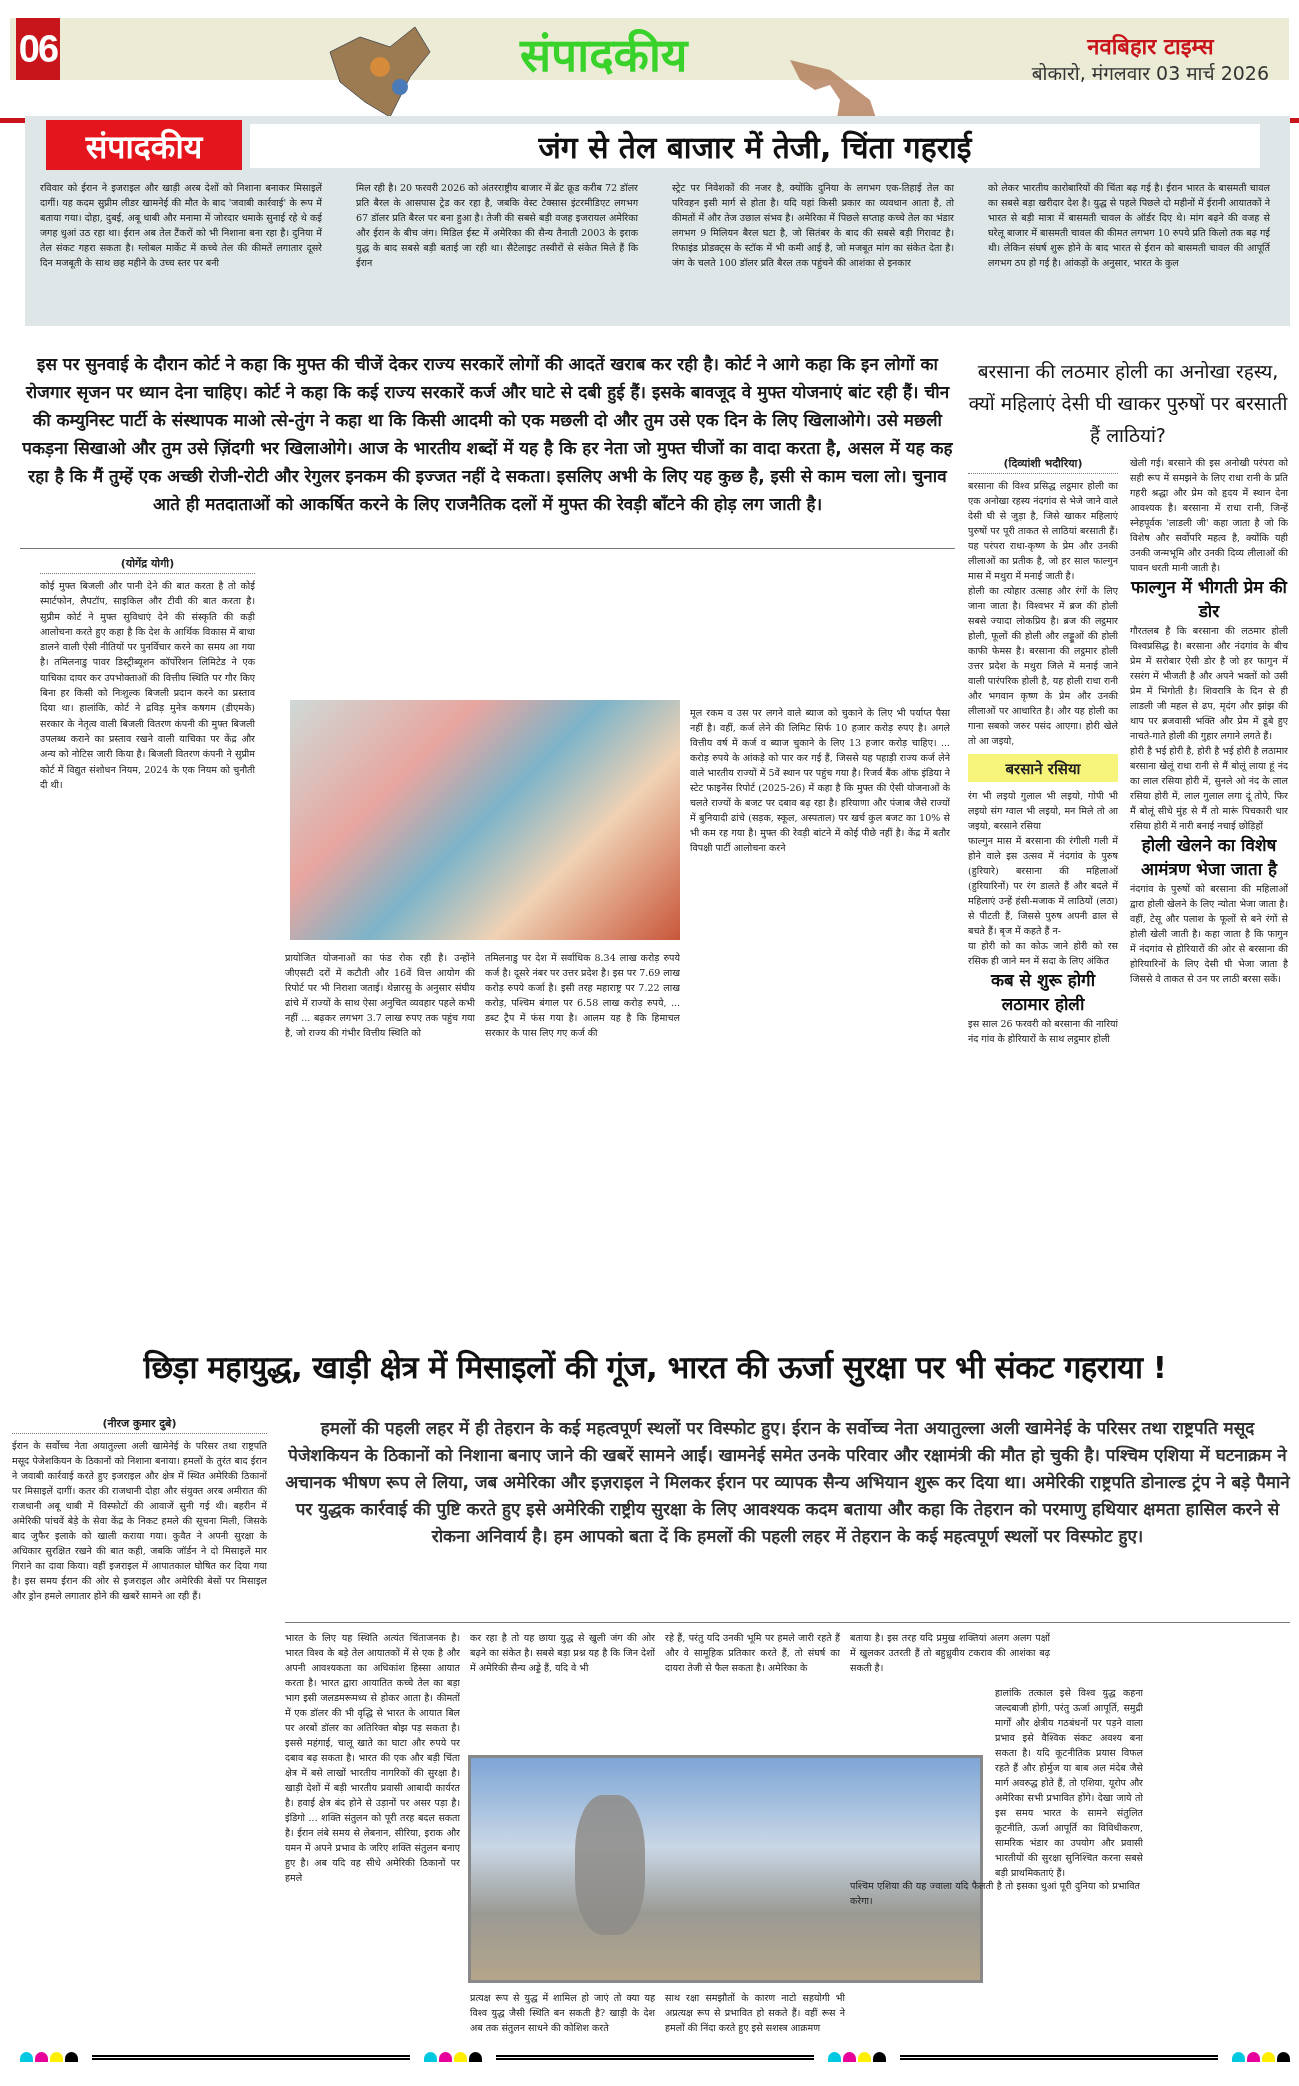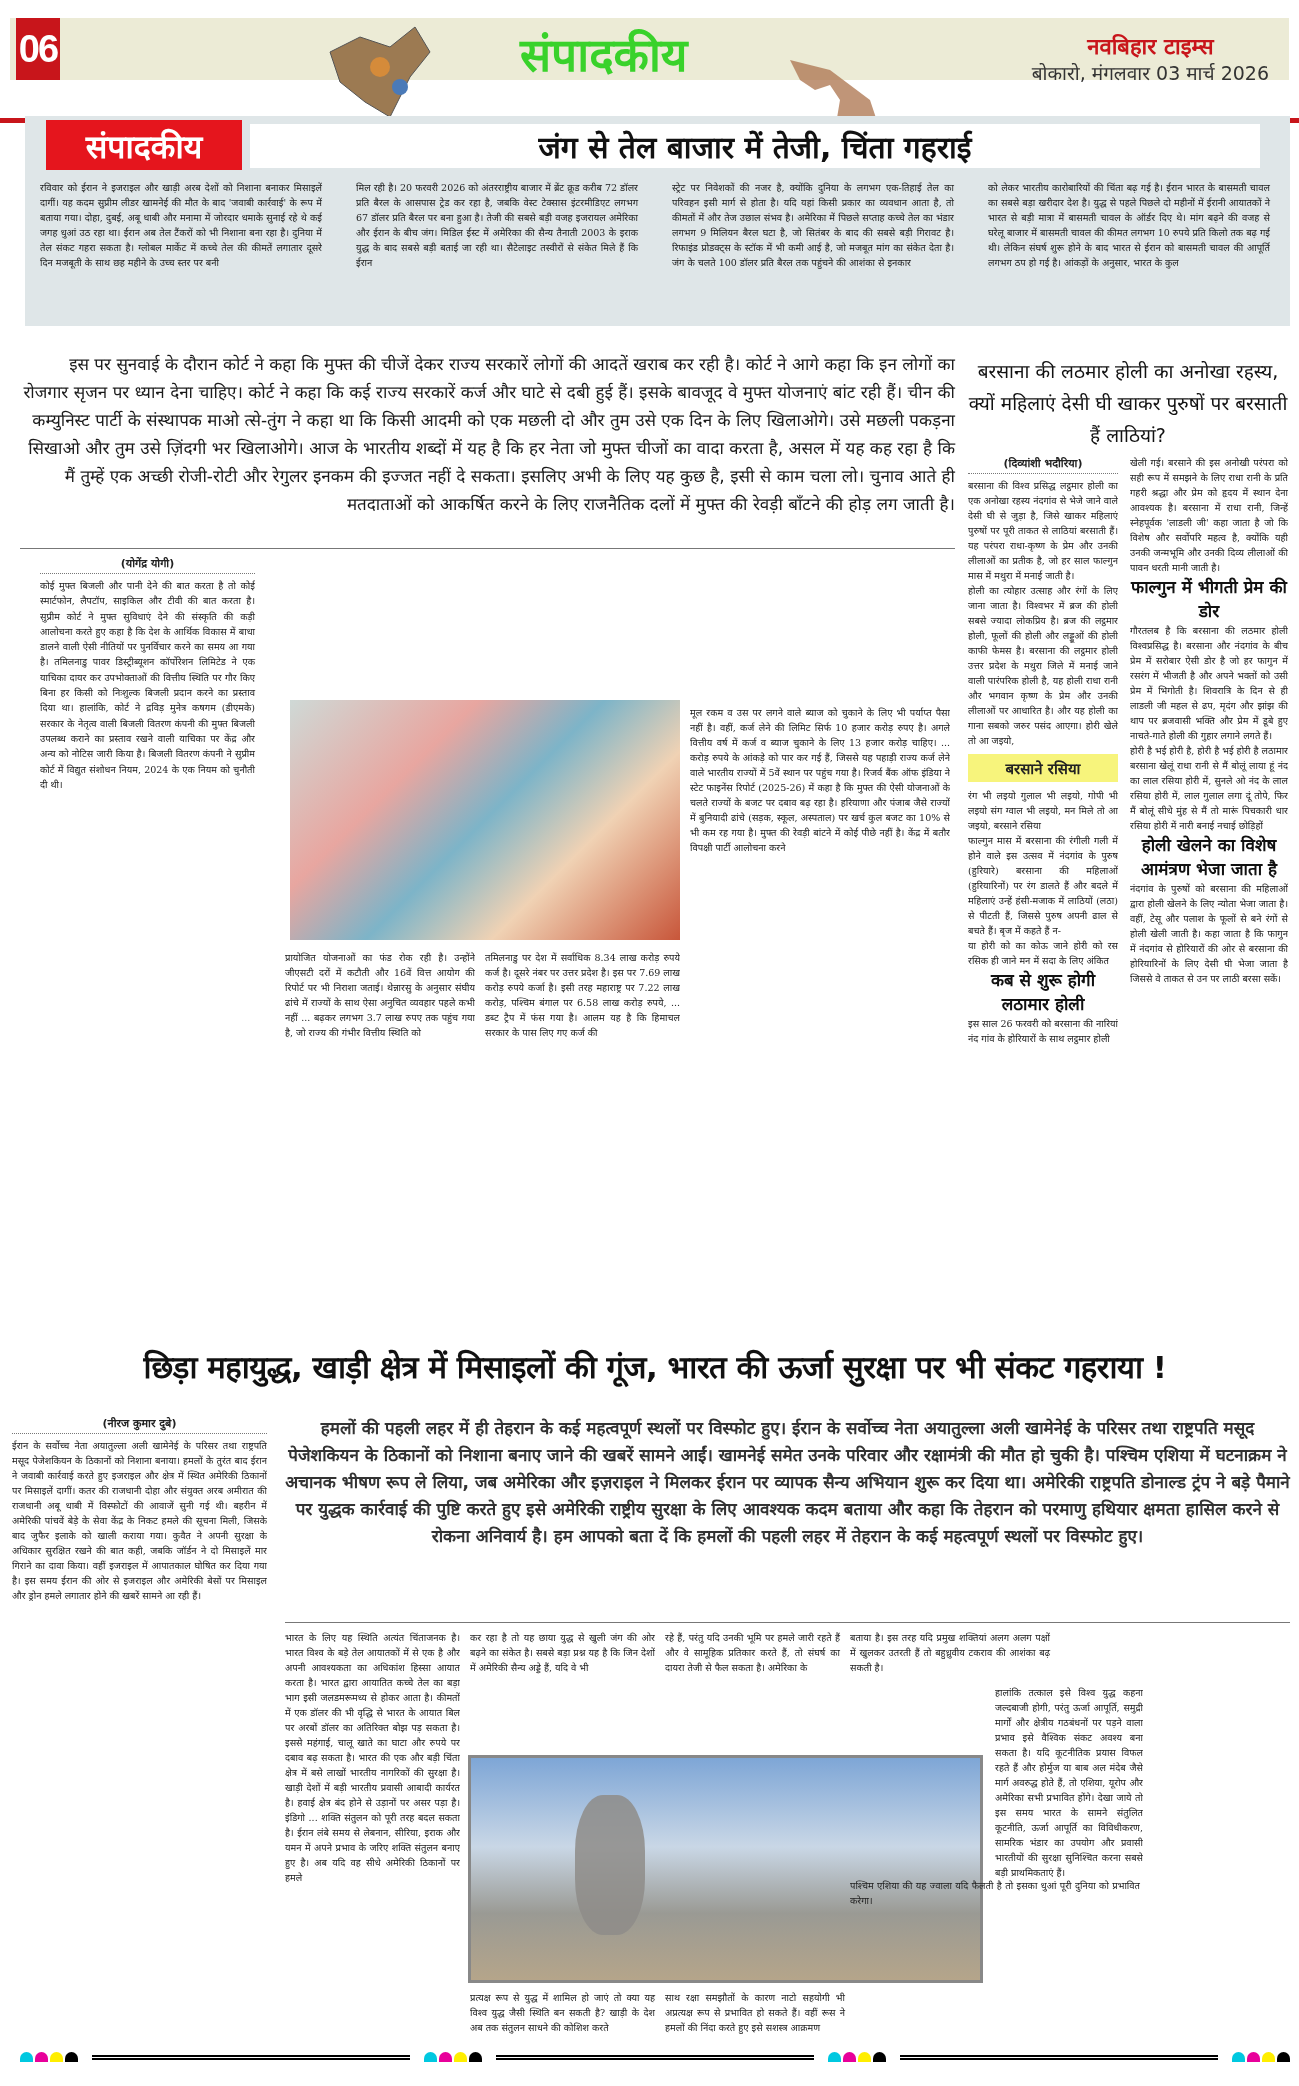--- a/index.html
+++ b/index.html
@@ -13,21 +13,21 @@
 .brand{right:30px;top:30px;text-align:center}
 .brand .name{color:#c8151b;font-weight:bold;font-size:22px}
 .brand .date{font-size:19px;color:#333}
 .redrule{left:0;top:118px;width:1299px;height:5px;background:#c8151b}
 .editorial-box{left:25px;top:116px;width:1265px;height:210px;background:#dfe6e8}
 .ed-label{left:46px;top:120px;width:196px;height:50px;background:#e5151d;color:#fff;font-size:32px;font-weight:bold;display:flex;align-items:center;justify-content:center}
 .ed-head{left:250px;top:124px;width:1010px;height:44px;background:#fff;font-size:30px;font-weight:bold;color:#111;display:flex;align-items:center;justify-content:center}
 .cols{display:flex;gap:34px}
 .col{font-family:"DejaVu Serif",serif;font-size:9.5px;line-height:15px;color:#222;text-align:justify;flex:1}
 .ed-cols{left:40px;top:180px;width:1230px;height:140px}
-.intro{left:20px;top:350px;width:935px;text-align:right;font-size:17px;font-weight:normal;line-height:28px;color:#1a1a1a}
+.intro{left:20px;top:350px;width:935px;text-align:center;font-size:17px;font-weight:bold;line-height:28px;color:#1a1a1a}
 .rule{height:1px;background:#777}
 .byline{font-size:11px;font-weight:bold;text-align:center;border-bottom:1px dotted #777;padding-bottom:3px;margin-bottom:4px}
 .main-head{left:255px;top:545px;width:700px;text-align:center;font-size:58px;line-height:80px;font-weight:bold;color:#000;letter-spacing:-1px}
 .photo1{left:290px;top:700px;width:390px;height:240px;background:linear-gradient(135deg,#cfd9d6 0%,#e8a6a0 30%,#7db4c8 50%,#f0d2b4 70%,#c8563a 100%)}
 .photo2{left:468px;top:1755px;width:515px;height:228px;background:linear-gradient(180deg,#7ea6d6 0%,#c9d7e6 40%,#9a9a94 70%,#b5a58a 100%);border:3px solid #888}
 .smoke{left:575px;top:1795px;width:70px;height:140px;border-radius:40%;background:#8e8c88;opacity:.85}
 .side-head{left:968px;top:355px;width:320px;text-align:center;font-size:19px;font-weight:normal;line-height:32px;color:#111}
 .sub-head{text-align:center;font-weight:bold;font-size:17px;line-height:24px;color:#111}
 .yellow-tag{background:#f7f47c;text-align:center;font-weight:bold;font-size:15px;padding:4px 0;margin:6px 0}
 .war-head{left:30px;top:1345px;width:1250px;text-align:center;font-size:31px;font-weight:bold;color:#111;letter-spacing:-.5px}

